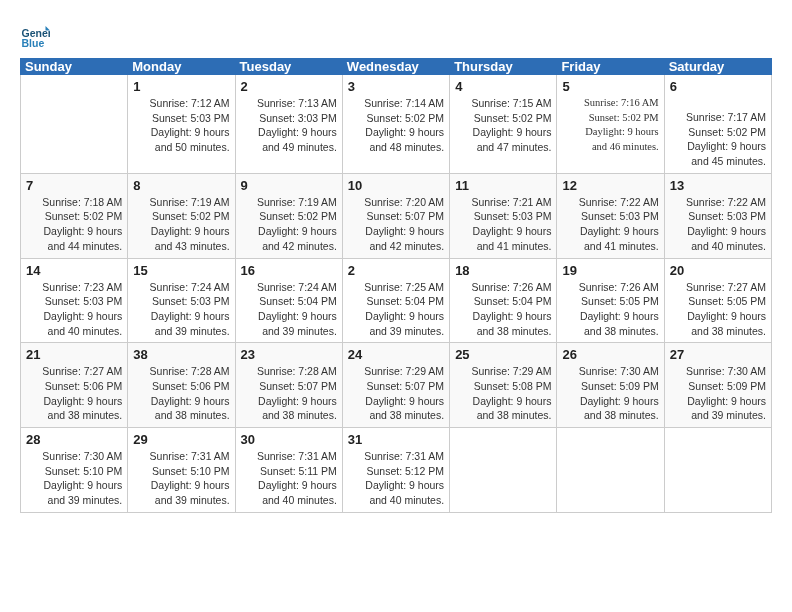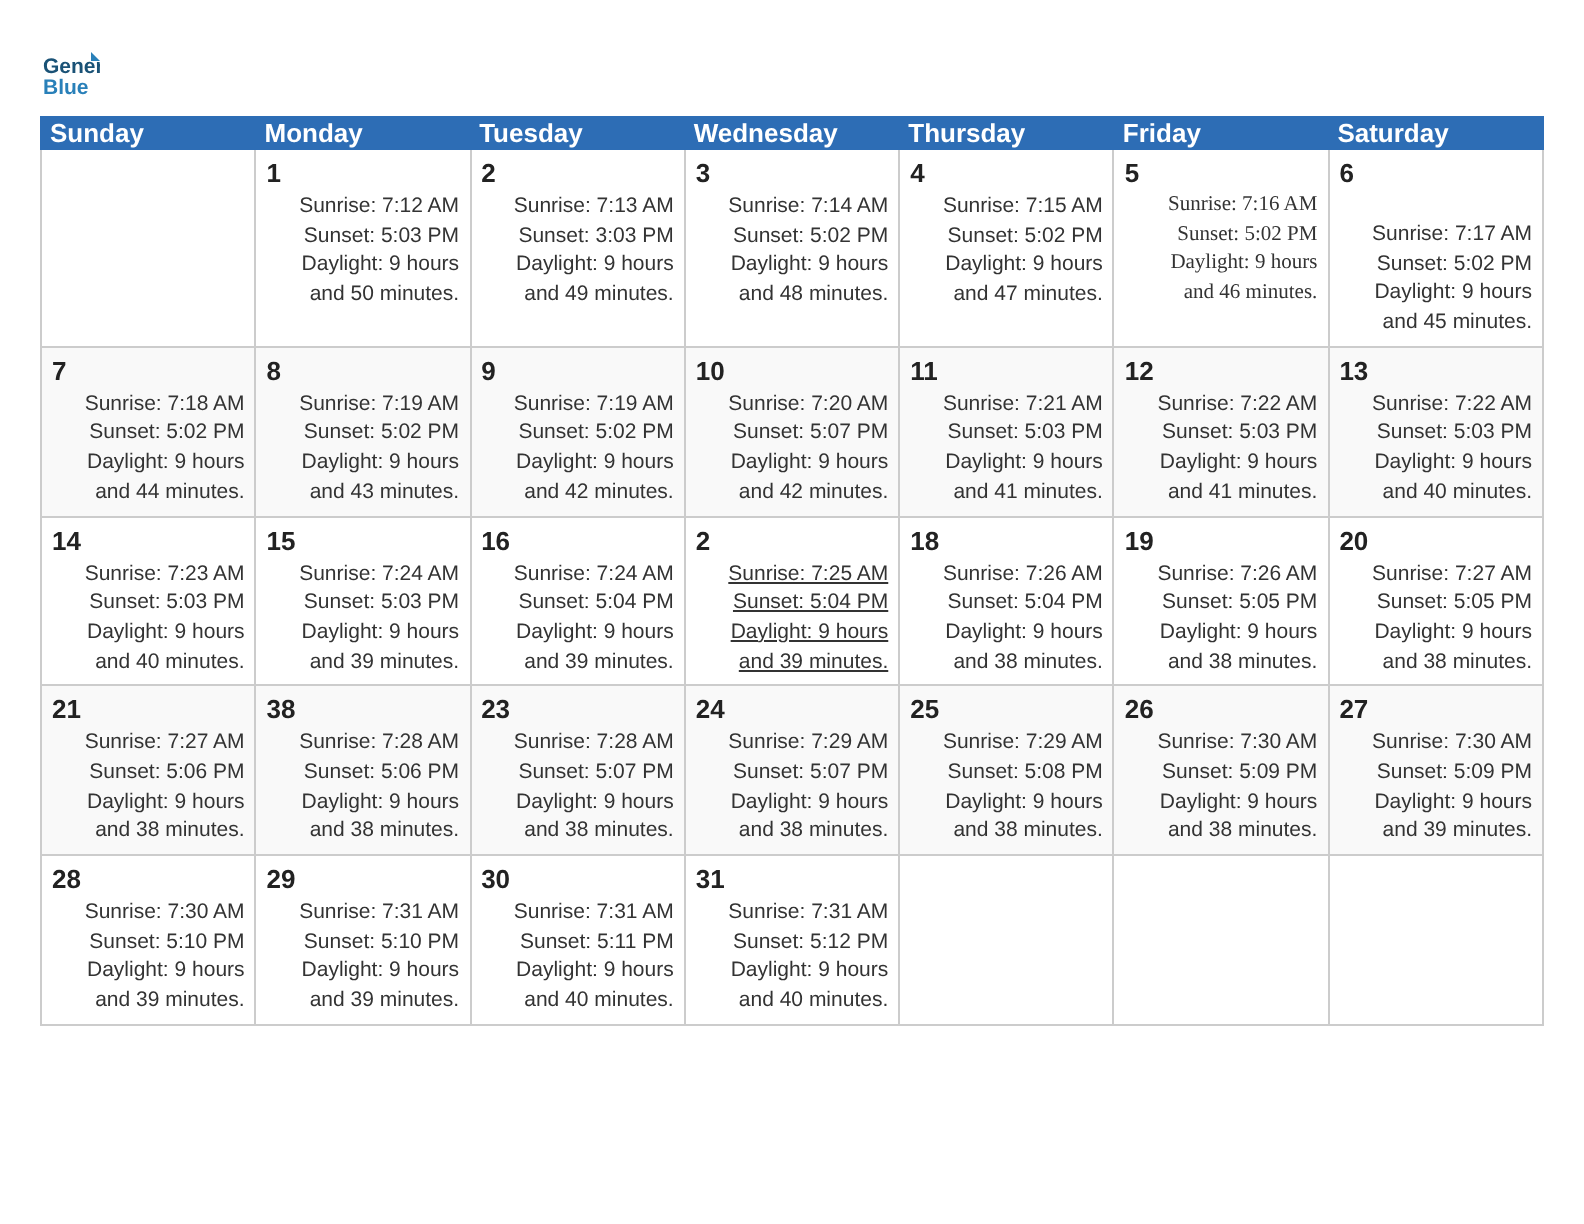--- a/index.html
+++ b/index.html
@@ -206,21 +206,21 @@
         </td>
         <td>
           <div class="day-number">16</div>
           <div class="day-info" style="white-space: pre-line;">Sunrise: 7:24 AM
 Sunset: 5:04 PM
 Daylight: 9 hours
 and 39 minutes.</div>
         </td>
         <td>
           <div class="day-number">2</div>
-          <div class="day-info" style="white-space: pre-line; text-decoration: underline;">Sunrise: 7:25 AM
+          <div class="day-info" style="white-space: pre-line;">Sunrise: 7:25 AM
 Sunset: 5:04 PM
 Daylight: 9 hours
 and 39 minutes.</div>
         </td>
         <td>
           <div class="day-number">18</div>
           <div class="day-info" style="white-space: pre-line;">Sunrise: 7:26 AM
 Sunset: 5:04 PM
 Daylight: 9 hours
 and 38 minutes.</div>

